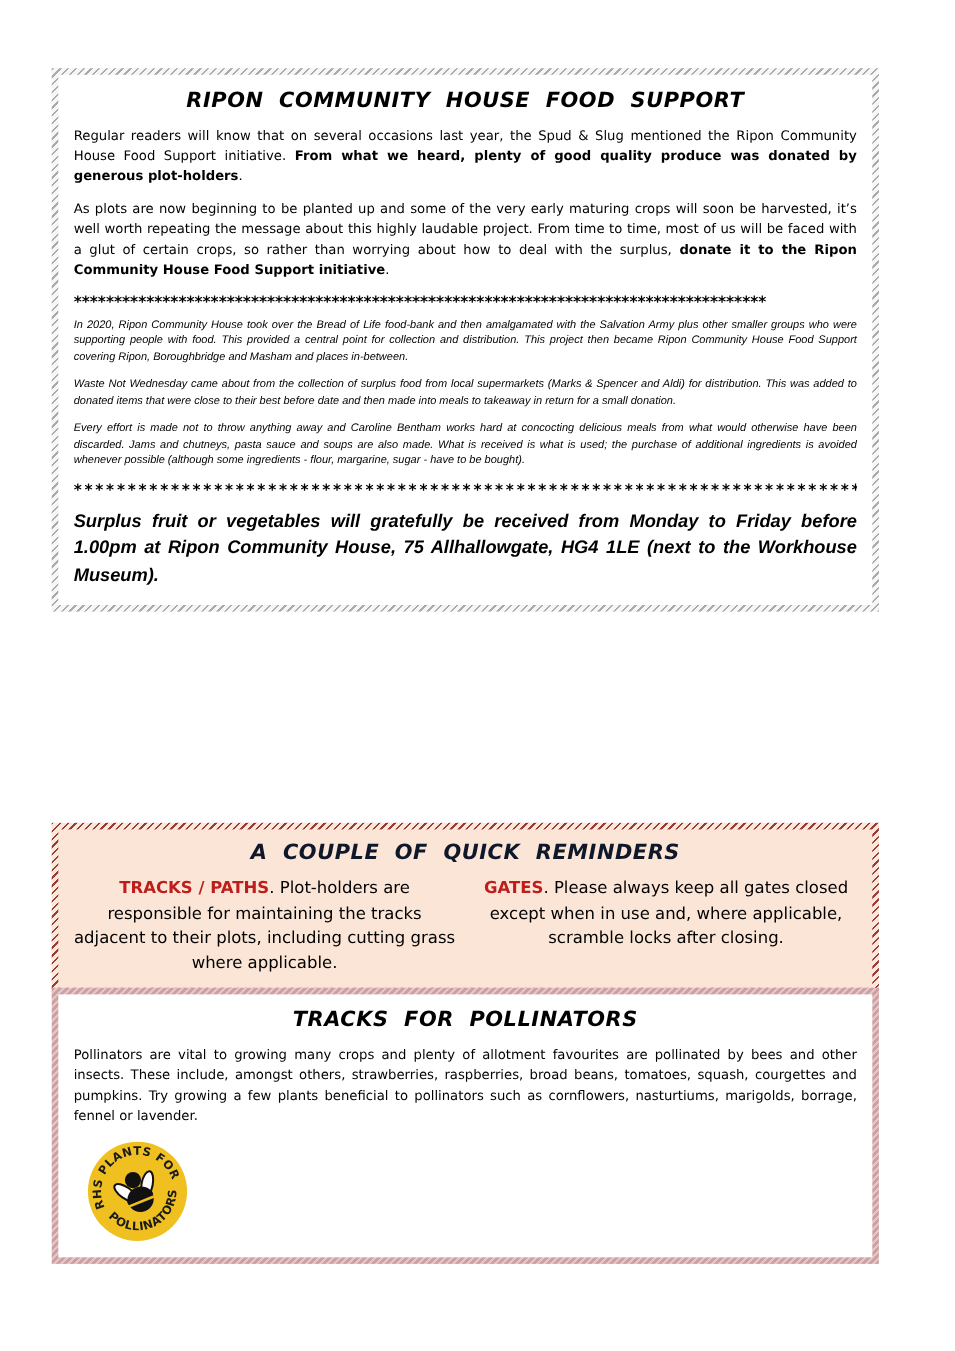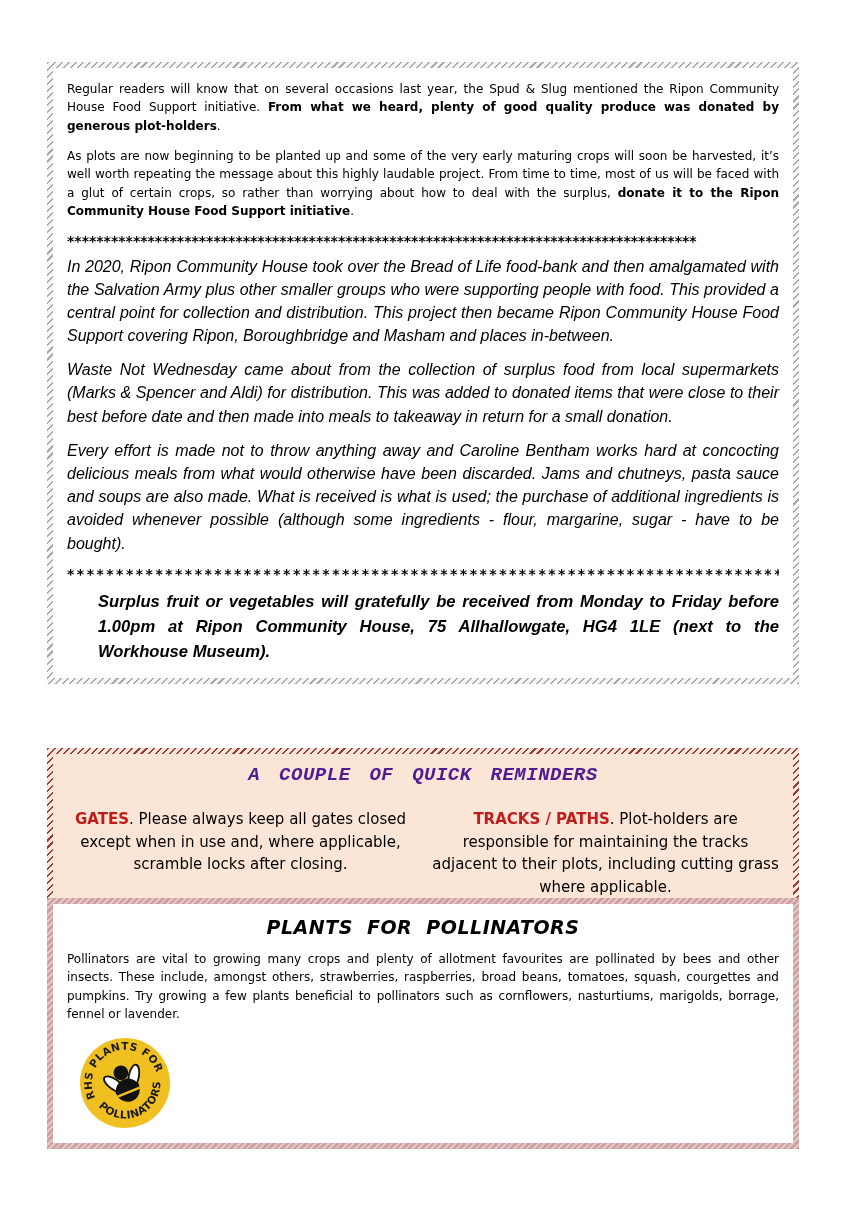--- a/index.html
+++ b/index.html
@@ -28,21 +28,21 @@
   }
   .inner-white { background: #ffffff; padding: 12px 14px 14px 14px; }
   .inner-peach { background: #fbe5d6; padding: 10px 12px 12px 12px; }
 
   
   .box-title {
     font-weight: bold; font-style: italic;
     font-size: 19px; letter-spacing: 0.5px; word-spacing: 7px;
     text-align: center; margin-bottom: 12px;
   }
-  .box-title.red { color: #4c1d95; margin-bottom: 22px; font-family: Liberation Mono, monospace; }
+  .box-title.red { color: #0f172a; margin-bottom: 10px; }
 
   
   .para {
     font-size: 12px; line-height: 1.53;
     text-align: justify;
     margin-bottom: 12px;
   }
   .para b { font-weight: bold; }
 
   
@@ -53,49 +53,49 @@
   }
   .stars.italic {
     font-style: italic; letter-spacing: 2.5px; font-weight: 600;
     margin: 0 0 8px 0;
   }
 
   
   .ital {
     font-family: "Liberation Sans", sans-serif;
     font-style: italic;
-    font-size: 16px; line-height: 1.45;
+    font-size: 10px; line-height: 1.45;
     text-align: justify;
     margin-bottom: 11px;
   }
 
   
   .closing {
     font-family: "Liberation Sans", sans-serif;
     font-weight: bold; font-style: italic;
     font-size: 16.6px; line-height: 1.5;
     text-align: justify;
-    margin-left: 31px;
   }
 
   
   .rem-cols { display: flex; gap: 14px; }
   .rem-col { flex: 1 1 0; text-align: center; font-size: 15px; line-height: 1.5; }
   .rem-label { color: #bf1d1b; font-weight: bold; }
 
   
   .plants-row { display: flex; align-items: center; gap: 34px; margin-top: 14px; padding-left: 10px; }
   .plants-row .para { flex: 1; margin-bottom: 0; }
   .logo-wrap { width: 96px; flex: 0 0 96px; display: flex; justify-content: center; }
 </style>
 </head>
 <body>
 
 <section class="frame frame-gray" style="top:62px;">
   <div class="inner-white">
+    <h1 class="box-title">RIPON COMMUNITY HOUSE FOOD SUPPORT</h1>
 
     <p class="para"><span>Regular readers will know that on several occasions last year, the Spud &amp; Slug mentioned the Ripon Community House Food Support initiative.  </span><b>From what we heard, plenty of good quality produce was donated by generous plot-holders</b><span>.</span></p>
 
     <p class="para"><span>As plots are now beginning to be planted up and some of the very early maturing crops will soon be harvested, it’s well worth repeating the message about this highly laudable project.  From time to time, most of us will be faced with a glut of certain crops, so rather than worrying about how to deal with the surplus, </span><b>donate it to the Ripon Community House Food Support initiative</b><span>.</span></p>
 
     <div class="stars">**************************************************************************************</div>
 
     <p class="ital">In 2020, Ripon Community House took over the Bread of Life food-bank and then amalgamated with the Salvation Army plus other smaller groups who were supporting people with food.  This provided a central point for collection and distribution.  This project then became Ripon Community House Food Support covering Ripon, Boroughbridge and Masham and places in-between.</p>
     <p class="ital">Waste Not Wednesday came about from the collection of surplus food from local supermarkets (Marks &amp; Spencer and Aldi) for distribution.  This was added to donated items that were close to their best before date and then made into meals to takeaway in return for a small donation.</p>
     <p class="ital">Every effort is made not to throw anything away and Caroline Bentham works hard at concocting delicious meals from what would otherwise have been discarded.  Jams and chutneys, pasta sauce and soups are also made.  What is received is what is used; the purchase of additional ingredients is avoided whenever possible (although some ingredients - flour, margarine, sugar - have to be bought).</p>
@@ -103,29 +103,29 @@
     <div class="stars italic">******************************************************************************</div>
 
     <p class="closing">Surplus fruit or vegetables will gratefully be received from Monday to Friday before 1.00pm at Ripon Community House, 75 Allhallowgate, HG4 1LE (next to the Workhouse Museum).</p>
   </div>
 </section>
 
 <section class="frame frame-red" style="top:748px;">
   <div class="inner-peach">
     <h2 class="box-title red">A COUPLE OF QUICK REMINDERS</h2>
     <div class="rem-cols">
+      <div class="rem-col"><span class="rem-label">TRACKS / PATHS</span><span>.  Plot-holders are responsible for maintaining the tracks adjacent to their plots, including cutting grass where applicable.</span></div>
       <div class="rem-col"><span class="rem-label">GATES</span><span>.  Please always keep all gates closed except when in use and, where applicable, scramble locks after closing.</span></div>
-      <div class="rem-col"><span class="rem-label">TRACKS / PATHS</span><span>.  Plot-holders are responsible for maintaining the tracks adjacent to their plots, including cutting grass where applicable.</span></div>
     </div>
   </div>
 </section>
 
 <section class="frame frame-rose" style="top:898px;">
   <div class="inner-white">
-    <h2 class="box-title">PLANTS FOR POLLINATORS</h2>
+    <h2 class="box-title">TRACKS FOR POLLINATORS</h2>
 
     <p class="para">Pollinators are vital to growing many crops and plenty of allotment favourites are pollinated by bees and other insects.  These include, amongst others, strawberries, raspberries, broad beans, tomatoes, squash, courgettes and pumpkins.  Try growing a few plants beneficial to pollinators such as cornflowers, nasturtiums, marigolds, borrage, fennel or lavender.</p>
 
     <div class="plants-row">
       <div class="logo-wrap">
         <svg width="92" height="92" viewBox="0 0 100 100">
           <g transform="rotate(-22 50 50)">
             <circle cx="50" cy="50" r="49" fill="#f0c021"></circle>
             <defs>
               <path id="arcTop" d="M 14,50 A 36,36 0 0 1 86,50" fill="none"></path>

